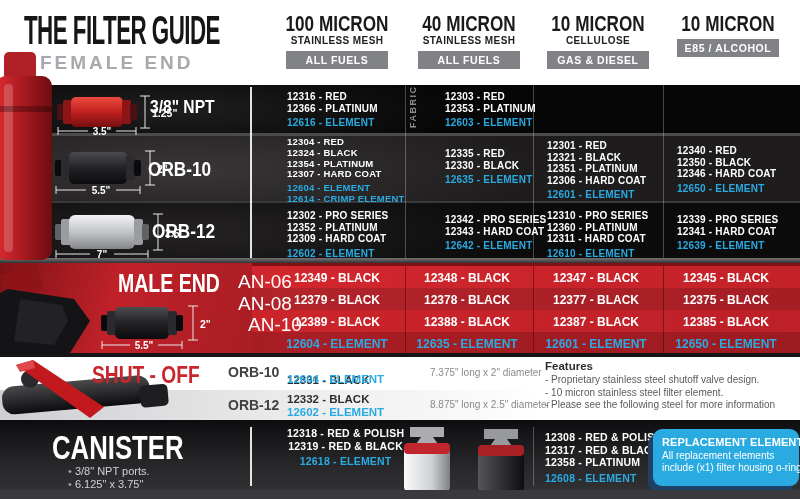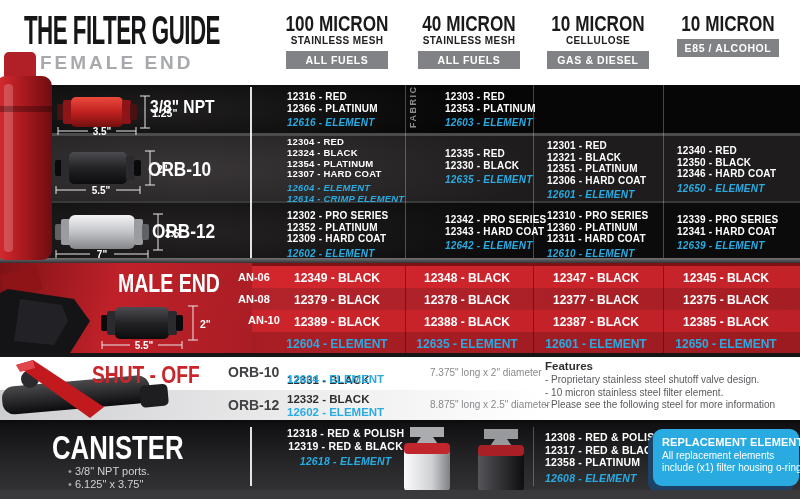--- a/index.html
+++ b/index.html
@@ -19,30 +19,30 @@
   
   .row1bg{left:0;top:85px;width:800px;height:50px;background:radial-gradient(ellipse 420px 70px at 170px 50%,#201e1f,#060607 72%);}
   .row2bg{left:0;top:135px;width:800px;height:68px;background:radial-gradient(ellipse 460px 90px at 190px 50%,#3a3637,#1e1c1d 75%);}
   .row3bg{left:0;top:203px;width:800px;height:59px;background:radial-gradient(ellipse 460px 80px at 190px 50%,#252223,#0b0b0c 75%);}
   .hsep{left:0;width:800px;}
   .vdivw{width:2px;background:rgba(255,255,255,.88);}
   .vdivf{width:1px;background:rgba(255,255,255,.26);}
   .rowname{color:#fff;font-weight:900;white-space:nowrap;transform-origin:0 50%;transform:scaleX(.82);}
   .pcol{font-size:10px;font-weight:bold;line-height:11.5px;letter-spacing:.2px;color:#fff;white-space:nowrap;}
   .pcol.tight{font-size:9.5px;line-height:10.8px;}
-  .pcol .el{color:#29abe2;font-style:italic;}
+  .pcol .el{color:#29abe2;}
   .pcol .gap{margin-top:3px;}
   .vert{transform:rotate(-90deg);transform-origin:0 0;font-size:9px;font-weight:800;color:#8a8c8f;
         letter-spacing:1.5px;white-space:nowrap;}
   
   .mband{left:0;width:800px;}
   .mlabelzone{left:0;top:263px;width:252px;height:90px;background:linear-gradient(105deg,#7e1216,#c02129 45%,#a91d24);}
   .mcell{width:132px;text-align:center;font-size:12px;font-weight:bold;color:#fff;white-space:nowrap;}
   .mcell.elc{color:#29abe2;}
-  .anlabel{font-size:11px;font-weight:700;color:#fff;white-space:nowrap;}
+  .anlabel{font-size:19px;font-weight:400;color:#fff;white-space:nowrap;}
   
   .soband{left:0;top:390px;width:542px;height:31px;background:linear-gradient(90deg,#cdced0,#ececed 55%,#ffffff);}
   .soname{font-size:14px;font-weight:800;color:#414144;}
   .sopart{font-size:11.5px;font-weight:800;color:#2e2e30;line-height:13px;white-space:nowrap;}
   .soel{font-size:11.5px;font-weight:800;color:#29abe2;line-height:13px;white-space:nowrap;}
   .sodesc{font-size:10px;color:#88898c;white-space:nowrap;}
   .feat-title{font-size:11.5px;font-weight:800;color:#2e2e30;}
   .feat-line{font-size:10px;color:#5a5b5e;line-height:12.5px;white-space:nowrap;}
   
   .canbg{left:0;top:423px;width:800px;height:67px;background:linear-gradient(180deg,#101012,#28282a 65%,#313134);}

